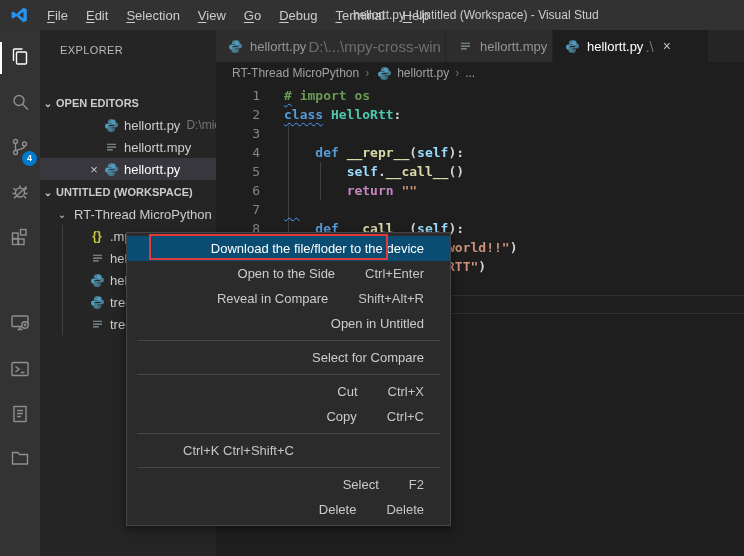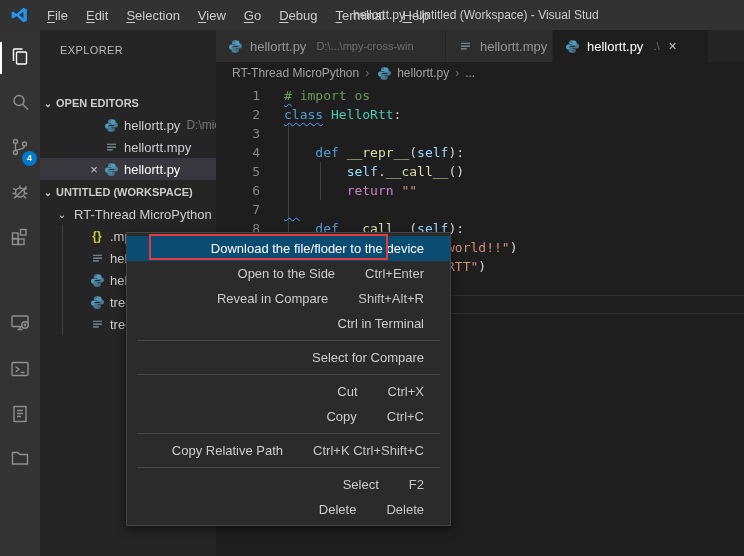--- a/index.html
+++ b/index.html
@@ -32,33 +32,33 @@
   .row-icon { width:18px; display:flex; justify-content:center; align-items:center; flex:none; }
   .row-label { margin-left:4px; }
   .row-detail { margin-left:6px; color:#767677; font-size:12px; }
   .tree-guide { position:absolute; width:1px; background:#404040; }
   
   #tabbar { position:absolute; left:216px; top:30px; width:528px; height:32px; background:#252526; display:flex; }
   .tab { height:32px; display:flex; align-items:center; padding:0 10px; background:#2d2d2d; border-right:1px solid #252526; white-space:nowrap; overflow:hidden; cursor:pointer; flex:none; }
   .tab.active { background:#1e1e1e; }
   .tab .tab-label { margin-left:6px; color:#969696; font-size:13px; }
   .tab.active .tab-label { color:#ffffff; }
-  .tab .tab-detail { margin-left:10px; color:#6e6e6e; font-size:11px; }
+  .tab .tab-detail { margin-left:2px; color:#6e6e6e; font-size:15px; }
   .tab .tab-close { margin-left:9px; color:#c0c0c0; font-size:14px; }
   
   #breadcrumb { position:absolute; left:216px; top:62px; width:528px; height:22px; background:#1e1e1e; display:flex; align-items:center; padding-left:16px; font-size:12px; color:#a0a0a0; }
   .crumb { display:flex; align-items:center; cursor:pointer; }
   .crumb .row-icon { margin-right:4px; }
   .crumb-sep { margin:0 6px; color:#6e6e6e; font-size:12px; }
   
   #editor { position:absolute; left:216px; top:84px; width:528px; height:472px; background:#1e1e1e; overflow:hidden; }
   #code { position:absolute; left:0; top:2px; font-family:"DejaVu Sans Mono", monospace; font-size:13px; line-height:19px; white-space:pre; }
   .code-line { height:19px; display:flex; }
   .line-num { width:44px; text-align:right; color:#858585; flex:none; }
-  .line-text { padding-left:24px; }
+  .line-text { padding-left:24px;font-weight:bold; }
   .tk-comment { color:#6a9955; } .tk-kw { color:#569cd6; } .tk-ctrl { color:#c586c0; }
   .tk-cls { color:#4ec9b0; } .tk-fn { color:#dcdcaa; } .tk-str { color:#ce9178; }
   .tk-plain { color:#d4d4d4; } .tk-self { color:#9cdcfe; }
   .squig { text-decoration:underline; text-decoration-style:wavy; text-decoration-color:#4a9df8; text-decoration-thickness:1px; text-underline-offset:3px; }
   .iguide { position:absolute; width:1px; background:#404040; }
   .panel-line { position:absolute; height:1px; background:#2f2f30; }
   
   #context-menu { position:absolute; left:126px; top:232px; width:325px; background:#2b2b2c; border:1px solid #454545; box-shadow:0 3px 9px rgba(0,0,0,.55); z-index:50; padding:3px 0; }
   .menu-item { height:25px; display:flex; align-items:center; padding:0 26px; font-size:13px; color:#cccccc; cursor:pointer;text-align:right; }
   .menu-item.selected { background:#0a4c72; color:#ffffff; }
@@ -316,38 +316,37 @@
       </div>
       <div class="menu-item">
         <span class="menu-label">Open to the Side</span>
         <span class="menu-shortcut">Ctrl+Enter</span>
       </div>
       <div class="menu-item">
         <span class="menu-label">Reveal in Compare</span>
         <span class="menu-shortcut">Shift+Alt+R</span>
       </div>
       <div class="menu-item">
-        <span class="menu-label">Ctrl in Terminal</span>
+        <span class="menu-label">Open in Untitled</span>
       </div>
       <div class="menu-sep"></div>
       <div class="menu-item">
         <span class="menu-label">Select for Compare</span>
       </div>
       <div class="menu-sep"></div>
       <div class="menu-item">
         <span class="menu-label">Cut</span>
         <span class="menu-shortcut">Ctrl+X</span>
       </div>
       <div class="menu-item">
         <span class="menu-label">Copy</span>
         <span class="menu-shortcut">Ctrl+C</span>
       </div>
       <div class="menu-sep"></div>
       <div class="menu-item">
-        <span class="menu-label">Copy Relative Path</span>
         <span class="menu-shortcut">Ctrl+K Ctrl+Shift+C</span>
       </div>
       <div class="menu-sep"></div>
       <div class="menu-item">
         <span class="menu-label">Select</span>
         <span class="menu-shortcut">F2</span>
       </div>
       <div class="menu-item">
         <span class="menu-label">Delete</span>
         <span class="menu-shortcut">Delete</span>

